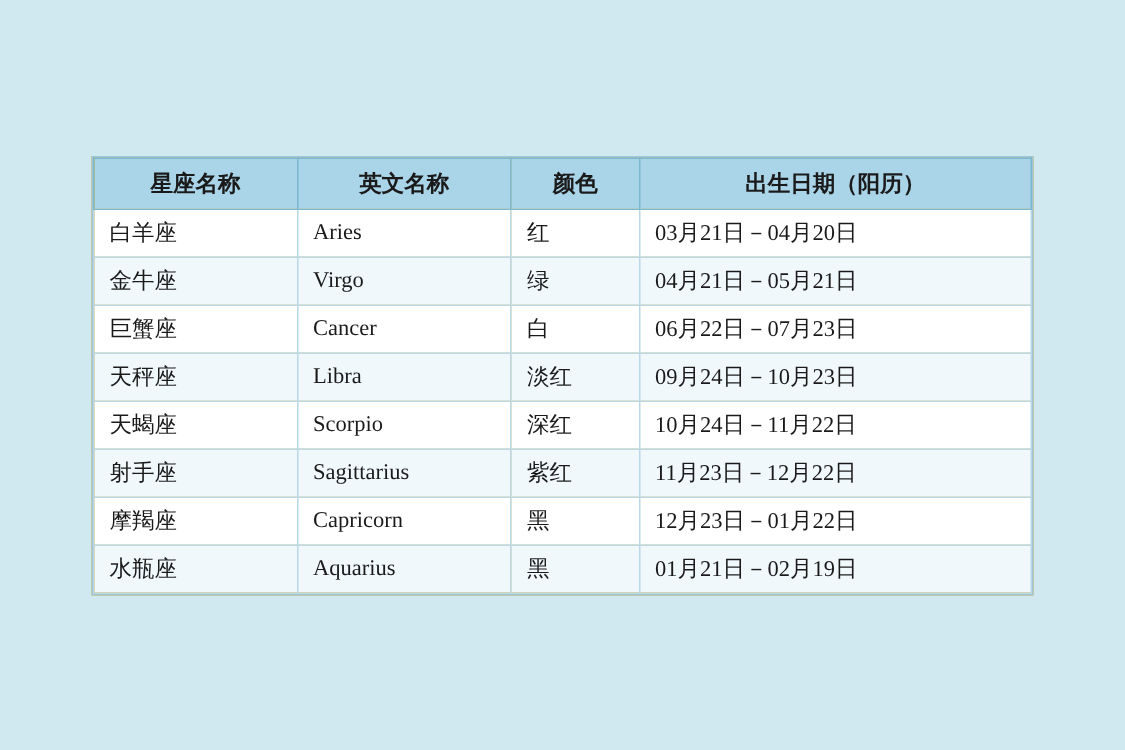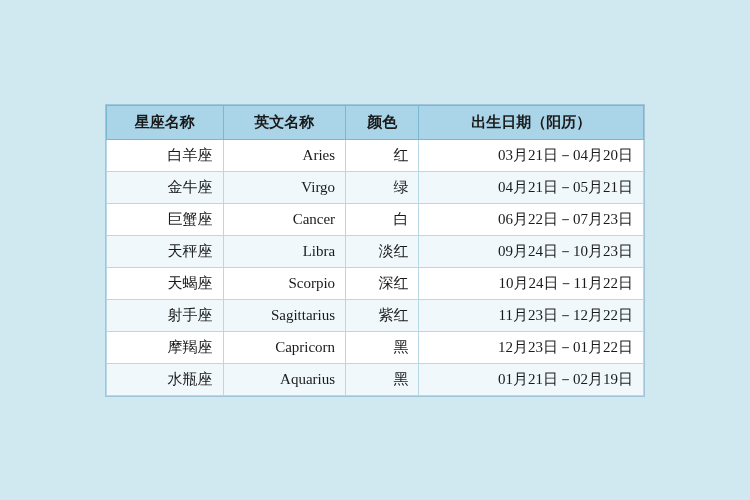--- a/index.html
+++ b/index.html
@@ -9,39 +9,39 @@
       background-color: #d0e8f0;
       display: flex;
       align-items: center;
       justify-content: center;
       font-family: 'SimSun', '宋体', serif;
       font-size: 15px;
     }
     .table-wrapper {
       background: #eab308;
       border: 1px solid #a0c4d8;
-      width: 540px;
+      width: 628px;
     }
     table {
       width: 100%;
       border-collapse: collapse;
     }
     thead tr th {
       background-color: #aad4e8;
       border: 1px solid #7ab8d0;
       padding: 7px 10px;
       text-align: center;
       font-weight: bold;
       color: #1a1a1a;
       font-size: 15px;
     }
     tbody tr td {
       border: 1px solid #b8d8e8;
       padding: 6px 10px;
-      text-align: right;
+      text-align: left;
       color: #1a1a1a;
       background-color: #ffffff;
     }
     tbody tr:nth-child(even) td {
       background-color: #f0f8fc;
     }
   </style>
 </head>
 <body>
 

